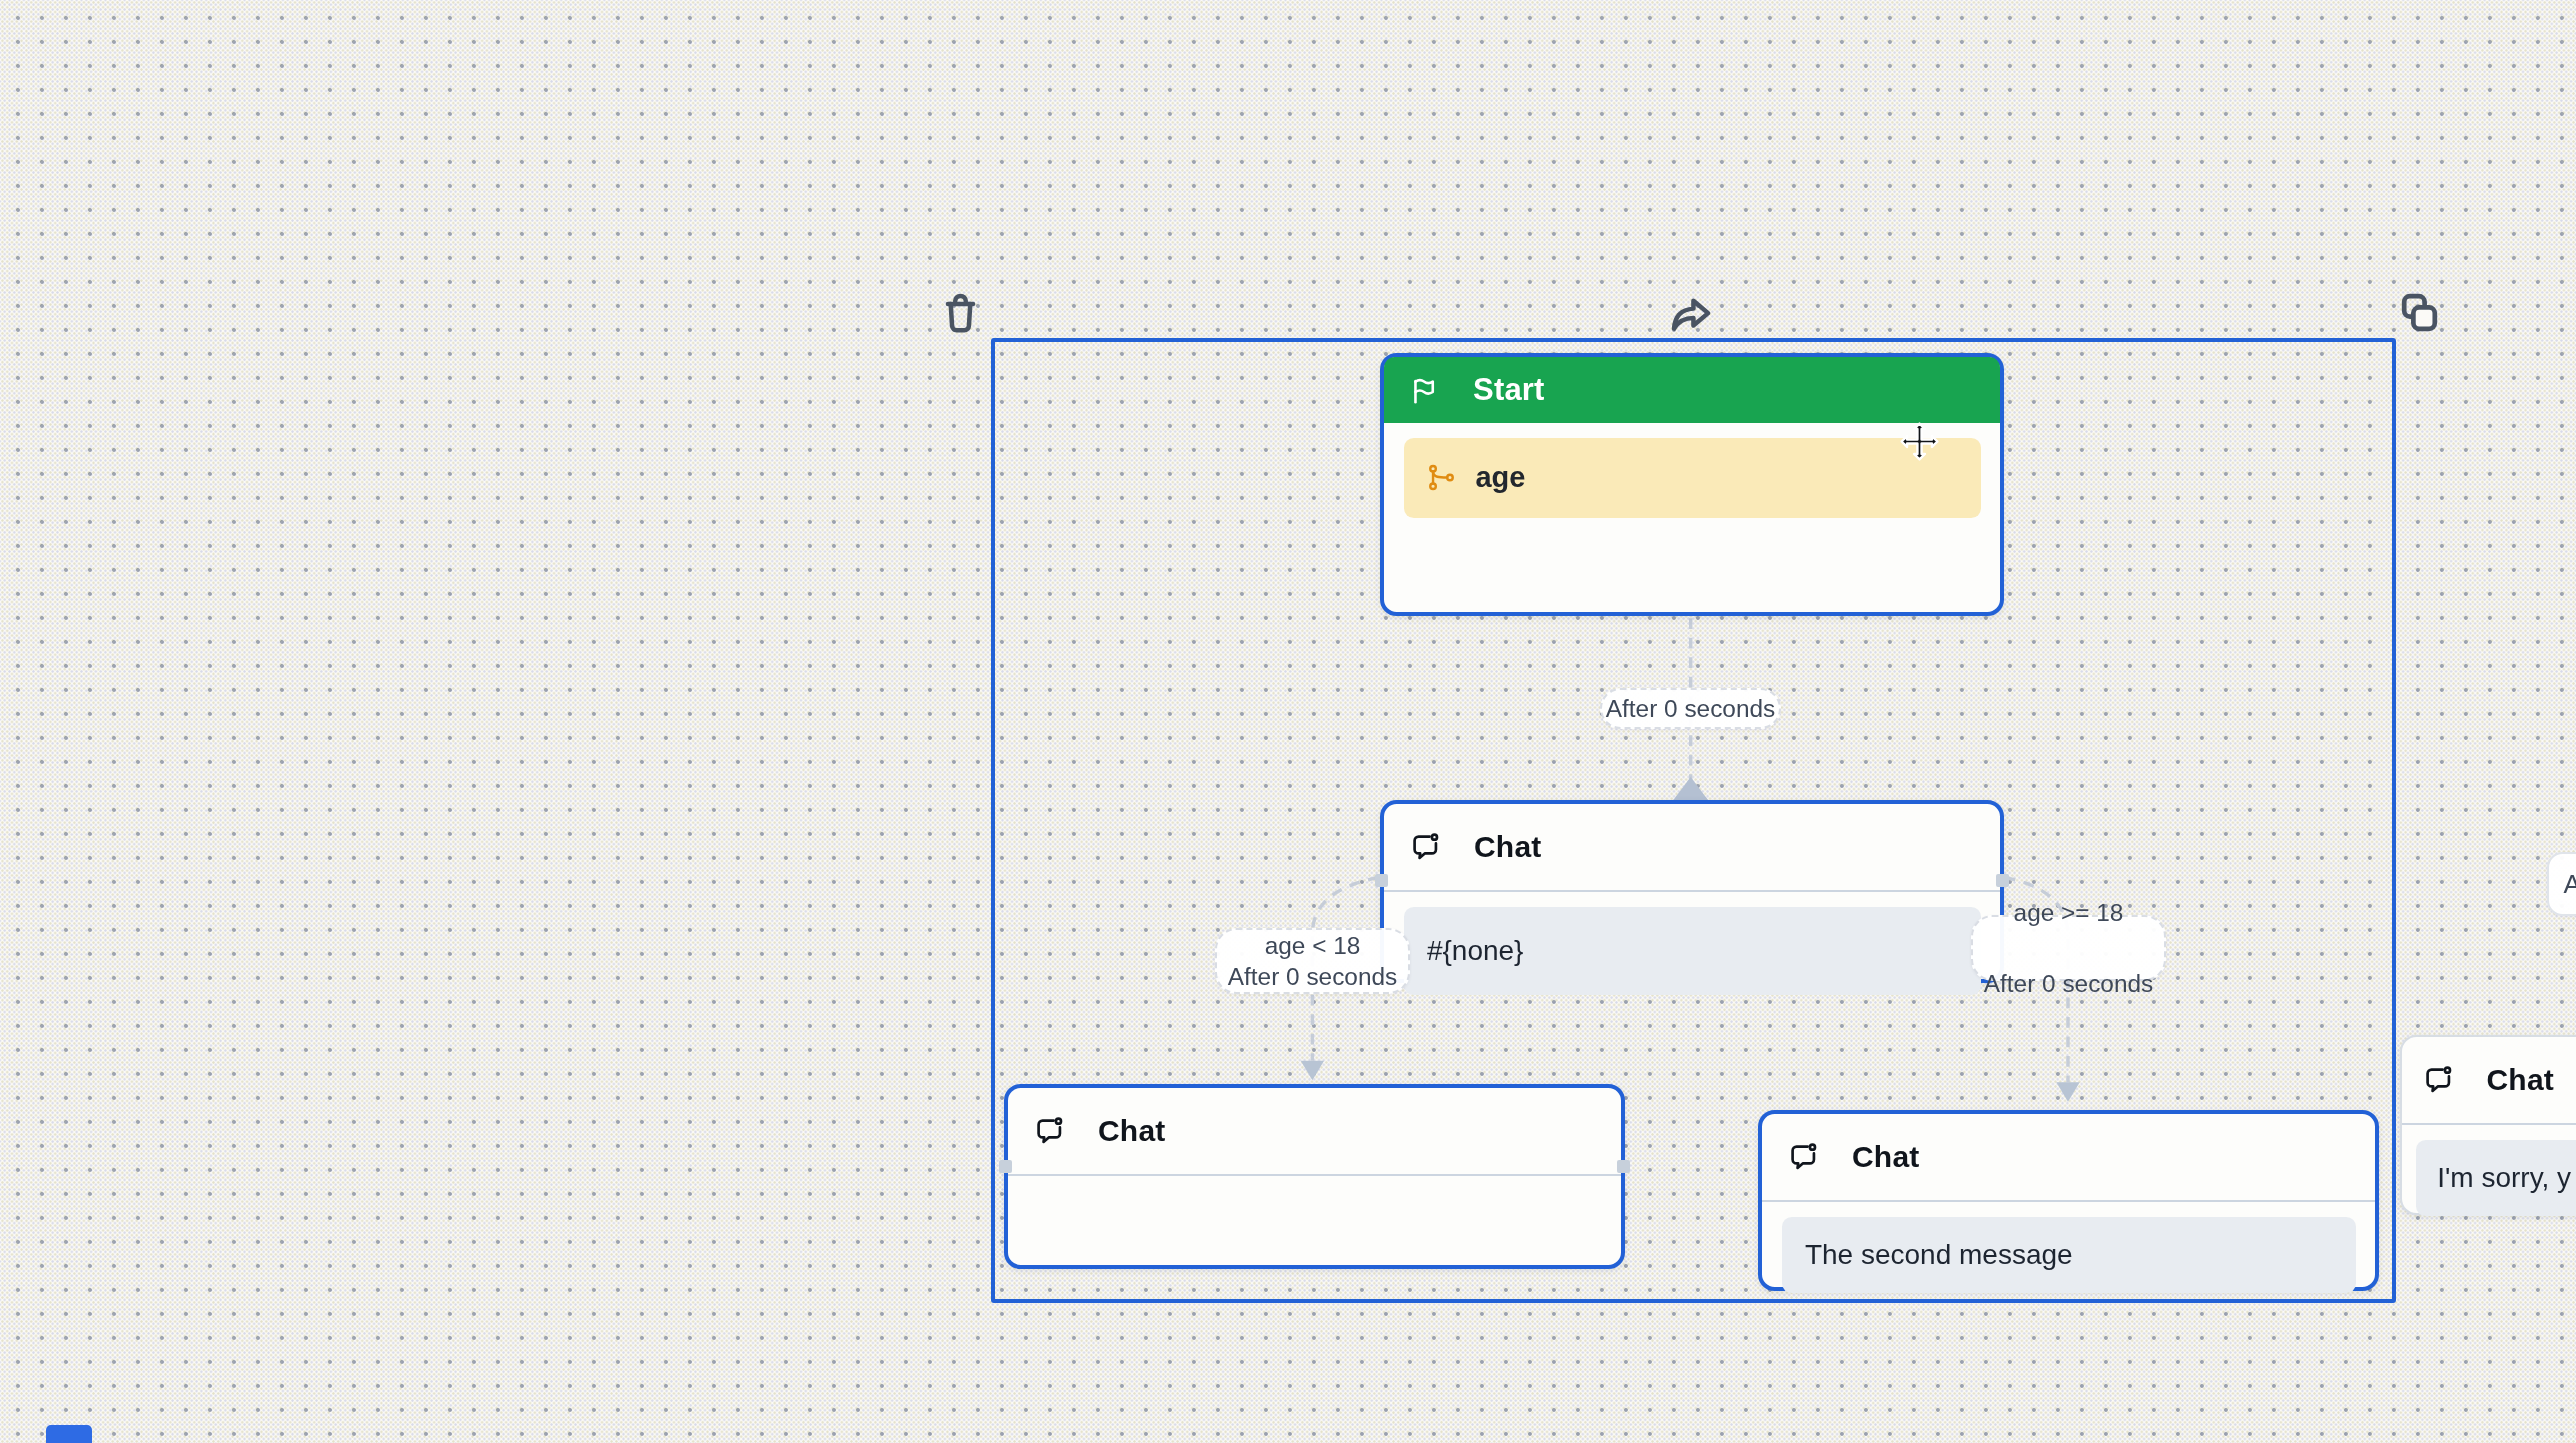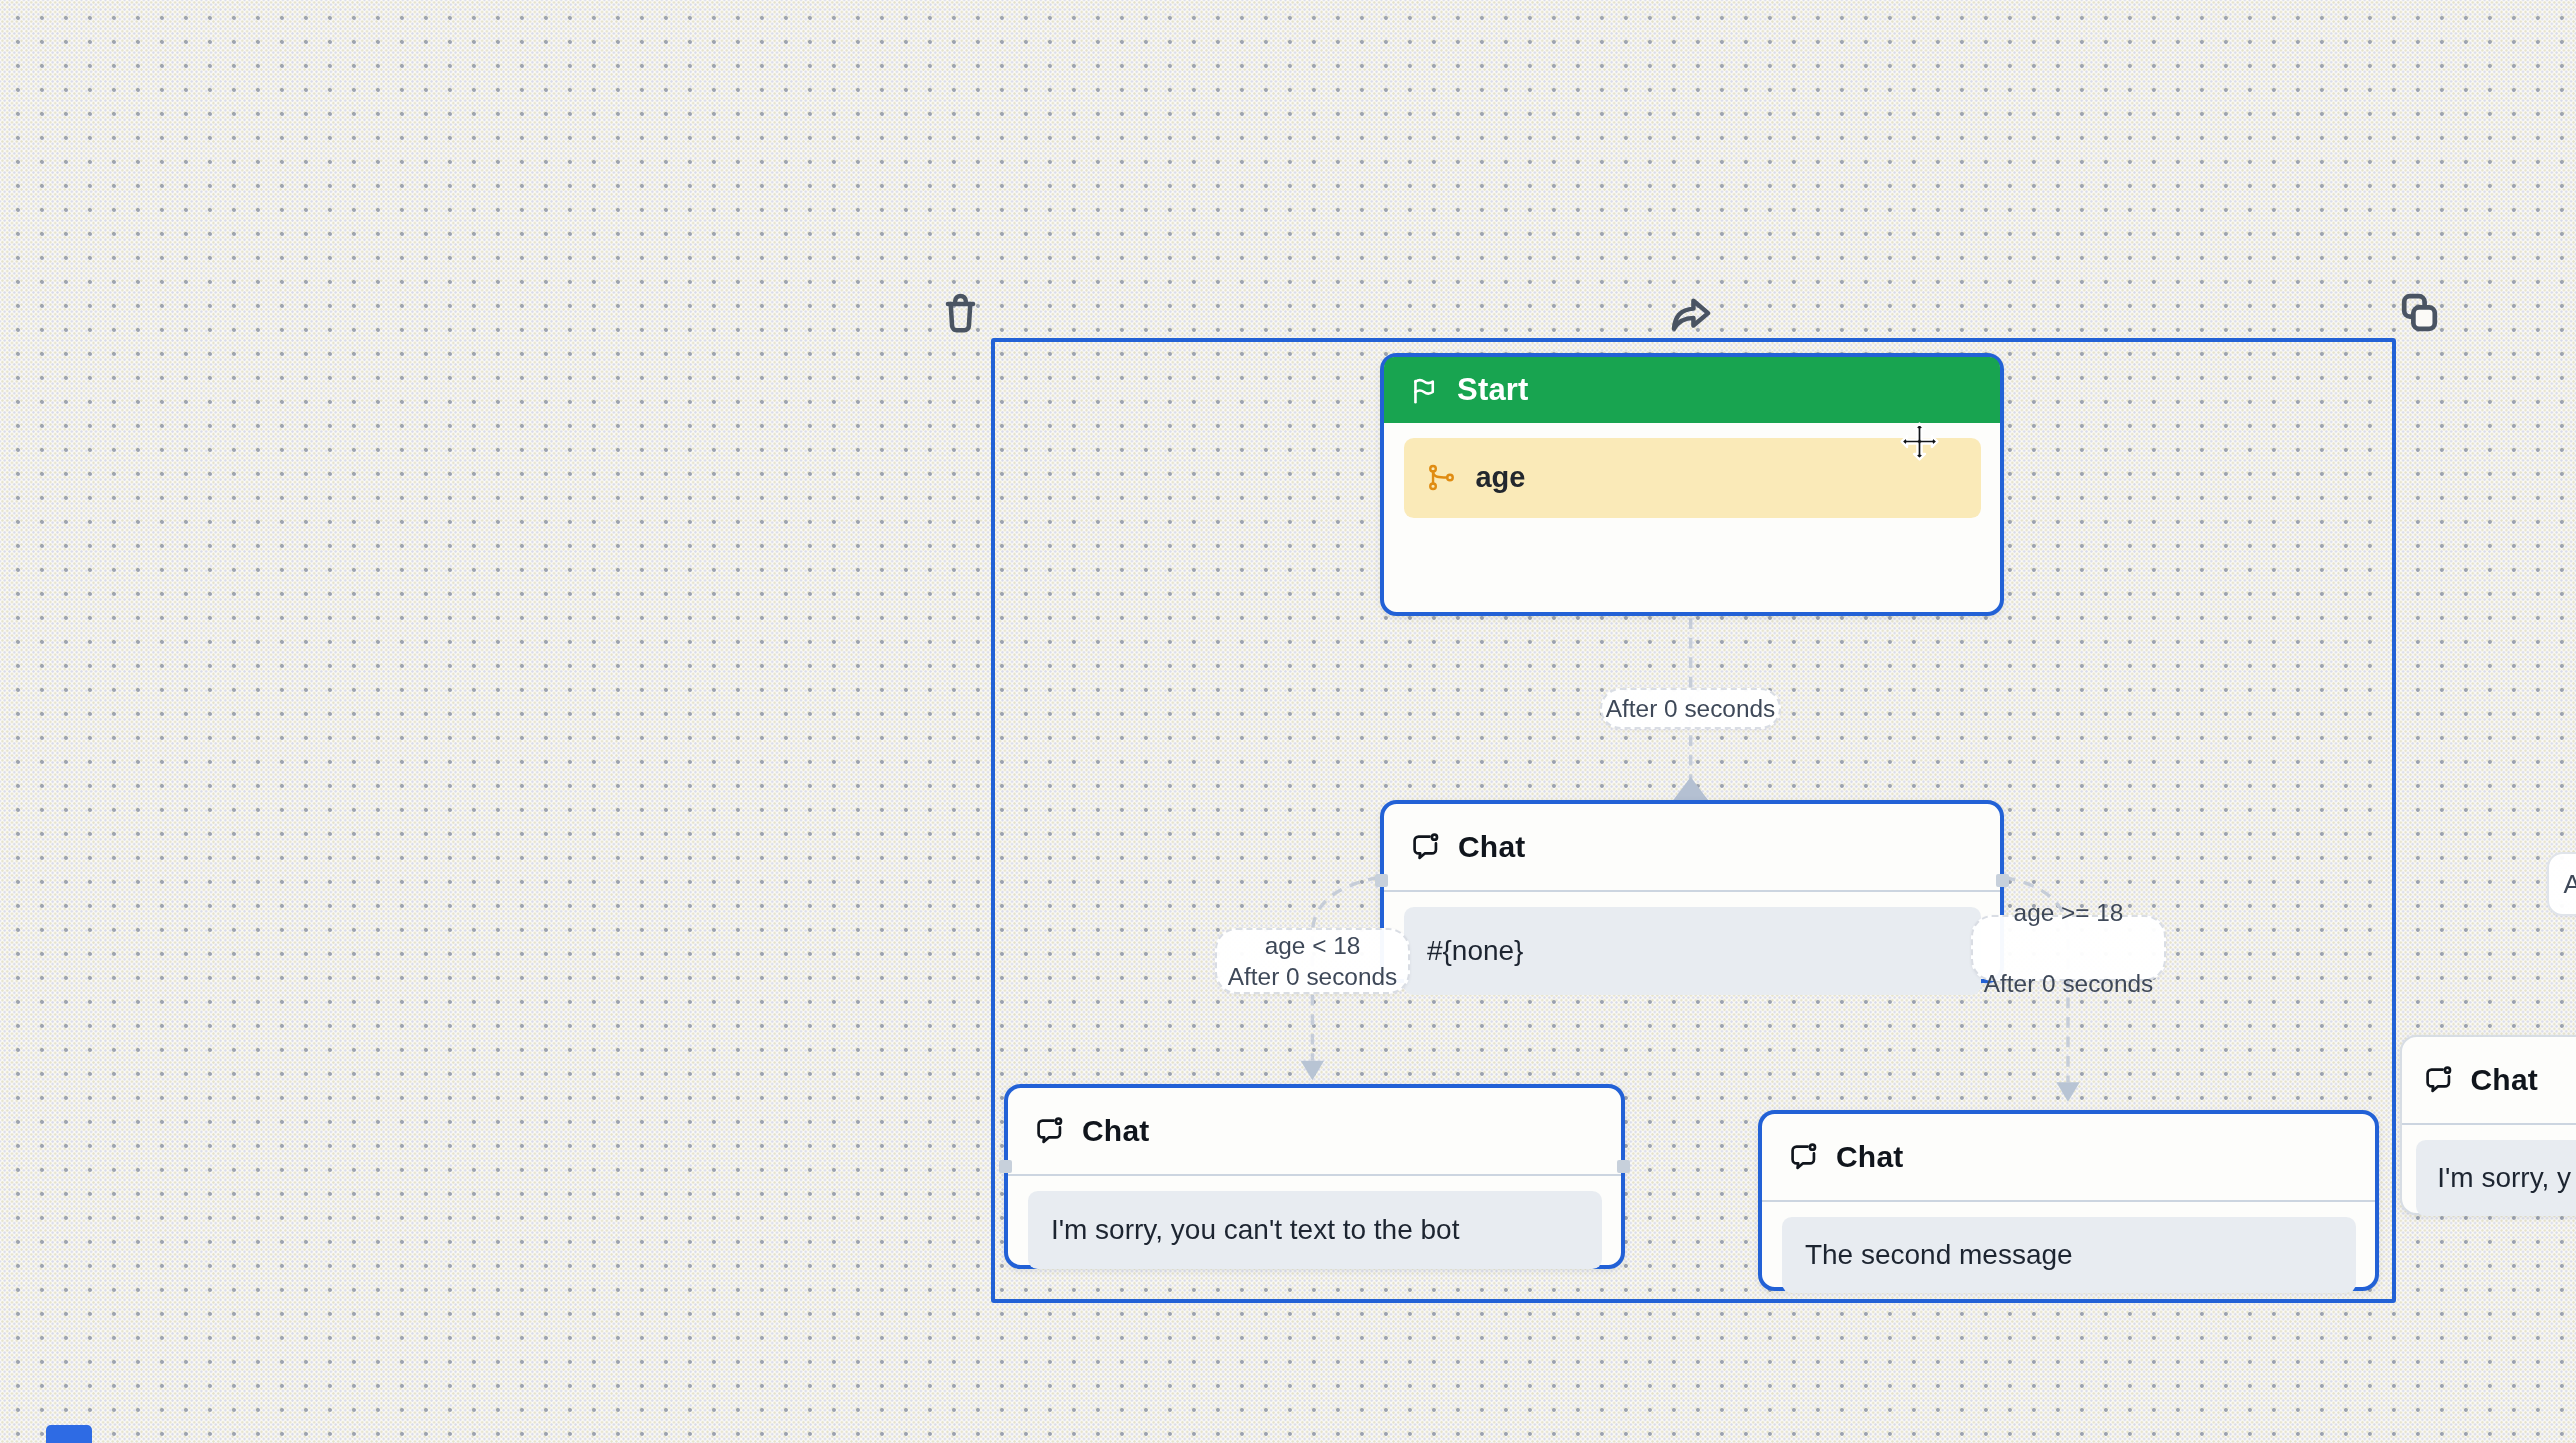--- a/index.html
+++ b/index.html
@@ -15,21 +15,21 @@
     background-position:5.9px 5.9px,0 0,2.3px 2.3px;
   }
   .abs{position:absolute;}
   
   #selection-box{left:991px;top:338px;width:1405px;height:965px;border:4.9px solid #2261d6;border-radius:2.9px;box-sizing:border-box;}
   
   .tool{width:51px;height:51px;display:flex;align-items:center;justify-content:center;}
   
   .node{box-sizing:border-box;background:#fdfdfb;border:4.9px solid #2261d6;border-radius:16.6px;box-shadow:0 2px 5.9px rgba(40,60,90,.10);}
   .node.unselected{border:2.9px solid #d7dde4;}
-  .n-header{display:flex;align-items:center;gap:17px;padding:0 25px;box-sizing:border-box;}
+  .n-header{display:flex;align-items:center;gap:33px;padding:0 25px;box-sizing:border-box;}
   .n-title{font-size:30px;font-weight:700;color:#10151c;letter-spacing:0.2px;}
   .start-header{height:66px;background:#18a450;border-radius:10.7px 10.7px 0 0;}
   .start-header .n-title{color:#ffffff;font-size:31px;}
   .chat-header{height:88px;border-bottom:2px solid #ccd5e0;}
   .n-body{padding:14.6px 19.5px 13.7px;}
   .chip{display:flex;align-items:center;gap:19.5px;box-sizing:border-box;height:80px;border-radius:9.8px;padding:0 23.4px;}
   .chip.yellow{background:#faeab8;margin-bottom:9.8px;}
   .chip.gray{background:#e8ecf1;}
   .chip .txt{font-size:28px;color:#1d2531;}
   .chip .var{font-size:29px;font-weight:700;color:#22272e;}
@@ -128,25 +128,20 @@
 <div class="abs node" style="left:1004px;top:1084px;width:621px;height:185px;">
   <div class="n-header chat-header">
     <svg width="32" height="32" viewBox="0 0 24 24">
       <g fill="none" stroke="#10151c" stroke-width="2" stroke-linecap="round" stroke-linejoin="round">
         <path d="M15.5 4.2 H7.2 a3 3 0 0 0 -3 3 v6.6 a3 3 0 0 0 3 3 h1.2 l-0.5 3.4 3.9 -3.4 h5.4 a3 3 0 0 0 3 -3 V9.3"></path>
         <circle cx="19.1" cy="4.6" r="1.9"></circle>
       </g>
     </svg>
     <span class="n-title">Chat</span>
   </div>
-  <div class="n-body">
-    <div class="chip gray" style="height:78px;">
-      <span class="txt">I'm sorry, you can't text to the bot</span>
-    </div>
-  </div>
   <div class="port" style="left:-8.8px;top:72px;"></div>
   <div class="port" style="right:-8.8px;top:72px;"></div>
 </div>
 
 <div class="abs node" style="left:1758px;top:1110px;width:621px;height:181px;">
   <div class="n-header chat-header">
     <svg width="32" height="32" viewBox="0 0 24 24">
       <g fill="none" stroke="#10151c" stroke-width="2" stroke-linecap="round" stroke-linejoin="round">
         <path d="M15.5 4.2 H7.2 a3 3 0 0 0 -3 3 v6.6 a3 3 0 0 0 3 3 h1.2 l-0.5 3.4 3.9 -3.4 h5.4 a3 3 0 0 0 3 -3 V9.3"></path>
         <circle cx="19.1" cy="4.6" r="1.9"></circle>

